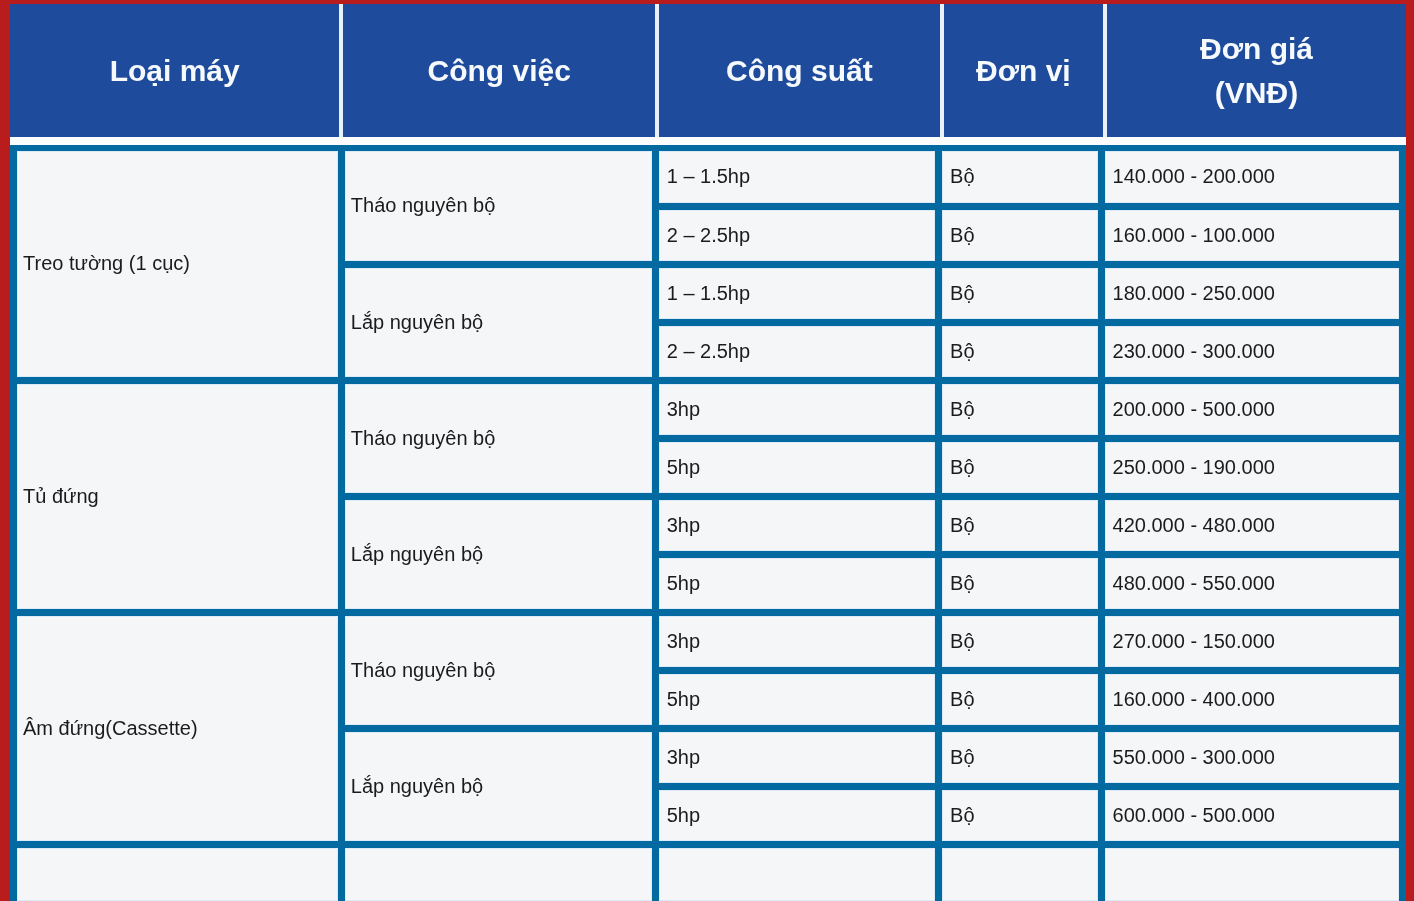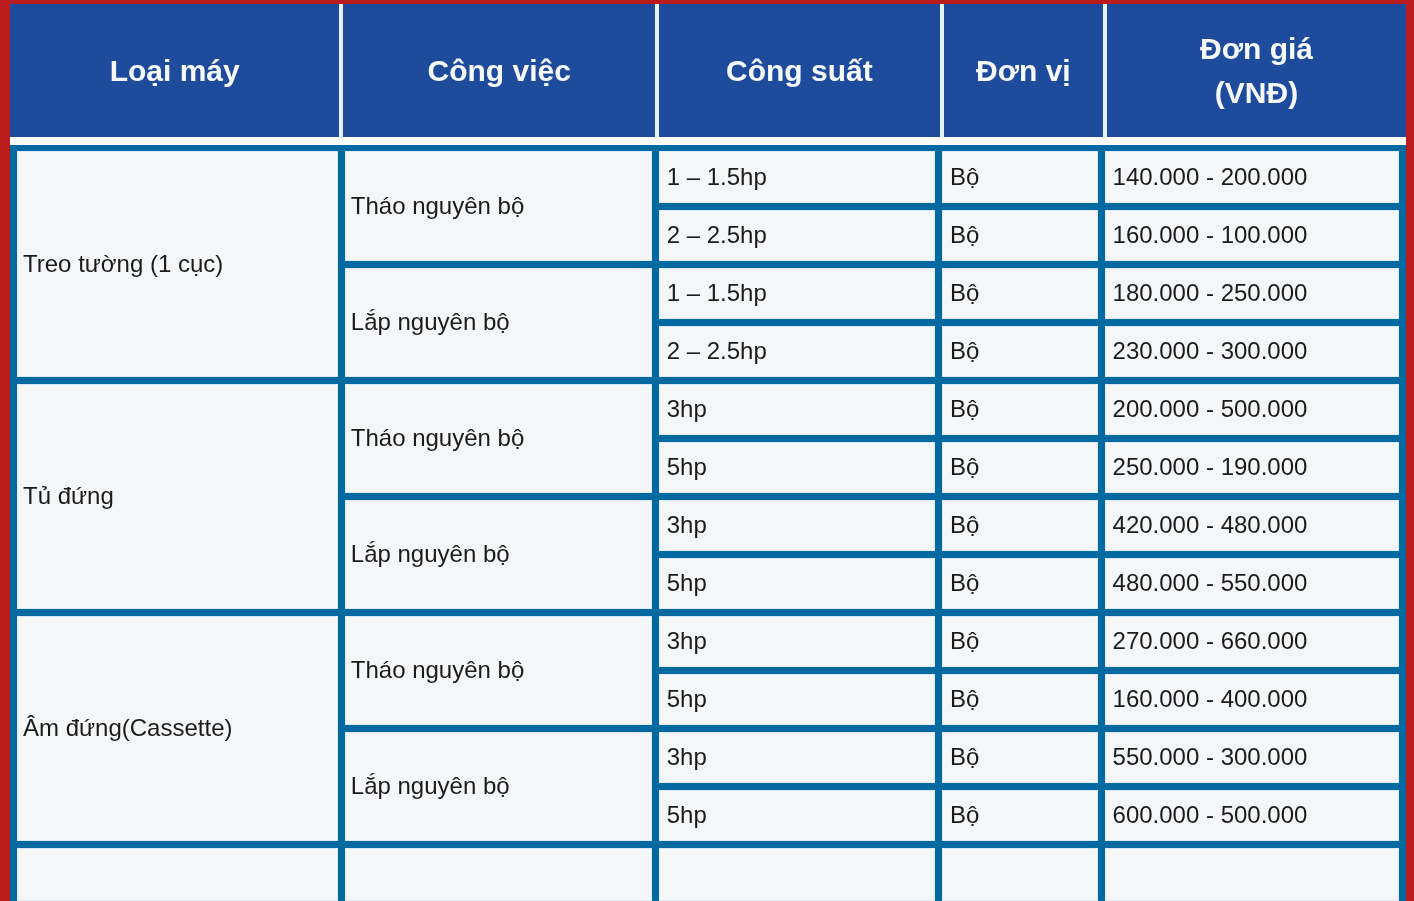--- a/index.html
+++ b/index.html
@@ -51,21 +51,21 @@
   table.body-table {
     width: 100%;
     table-layout: fixed;
     border-collapse: collapse;
   }
   table.body-table td {
     background: #f4f6f8;
     border: 7px solid #0369a1;
     box-shadow: inset 0 0 0 1px #dcebf7;
     color: #1b1b1b;
-    font-size: 24px;
+    font-size: 20px;
     height: 58px;
     vertical-align: middle;
     text-align: left;
     padding: 0 4px 0 8px;
     overflow: hidden;
     white-space: nowrap;
   }
   table.body-table td.machine-cell,
   table.body-table td.work-cell { padding-left: 6px; }
 
@@ -160,21 +160,21 @@
           <tr>
             <td class="capacity-cell">5hp</td>
             <td class="unit-cell">Bộ</td>
             <td class="price-cell">480.000 - 550.000</td>
           </tr>
           <tr class="section-start">
             <td class="machine-cell" rowspan="4">Âm đứng(Cassette)</td>
             <td class="work-cell" rowspan="2">Tháo nguyên bộ</td>
             <td class="capacity-cell">3hp</td>
             <td class="unit-cell">Bộ</td>
-            <td class="price-cell">270.000 - 660.000</td>
+            <td class="price-cell">270.000 - 150.000</td>
           </tr>
           <tr>
             <td class="capacity-cell">5hp</td>
             <td class="unit-cell">Bộ</td>
             <td class="price-cell">160.000 - 400.000</td>
           </tr>
           <tr>
             <td class="work-cell" rowspan="2">Lắp nguyên bộ</td>
             <td class="capacity-cell">3hp</td>
             <td class="unit-cell">Bộ</td>

